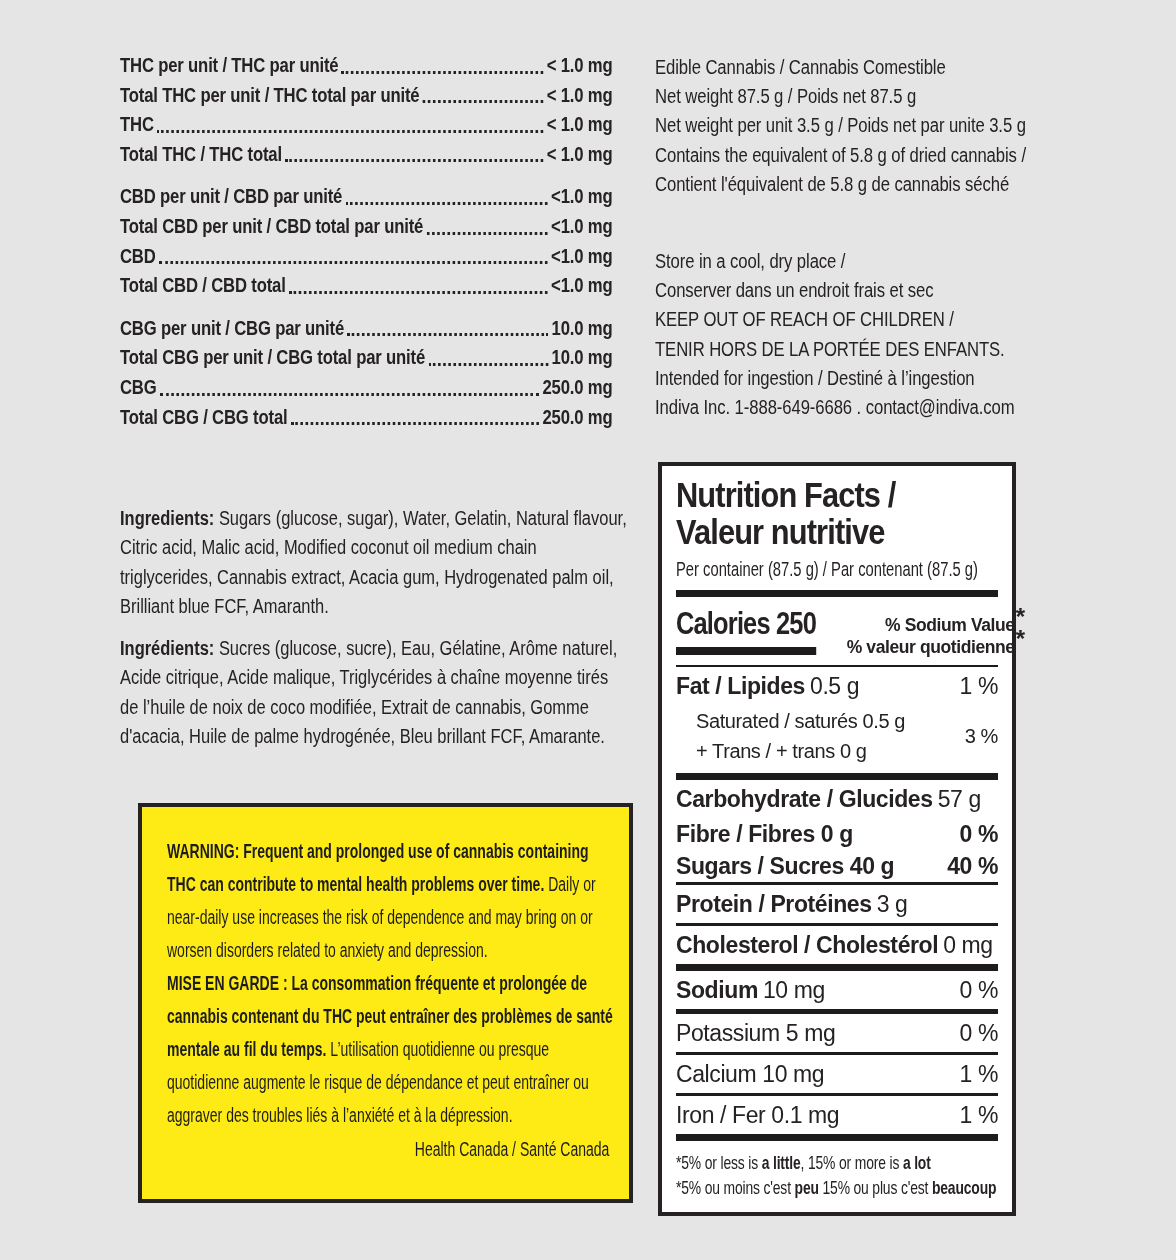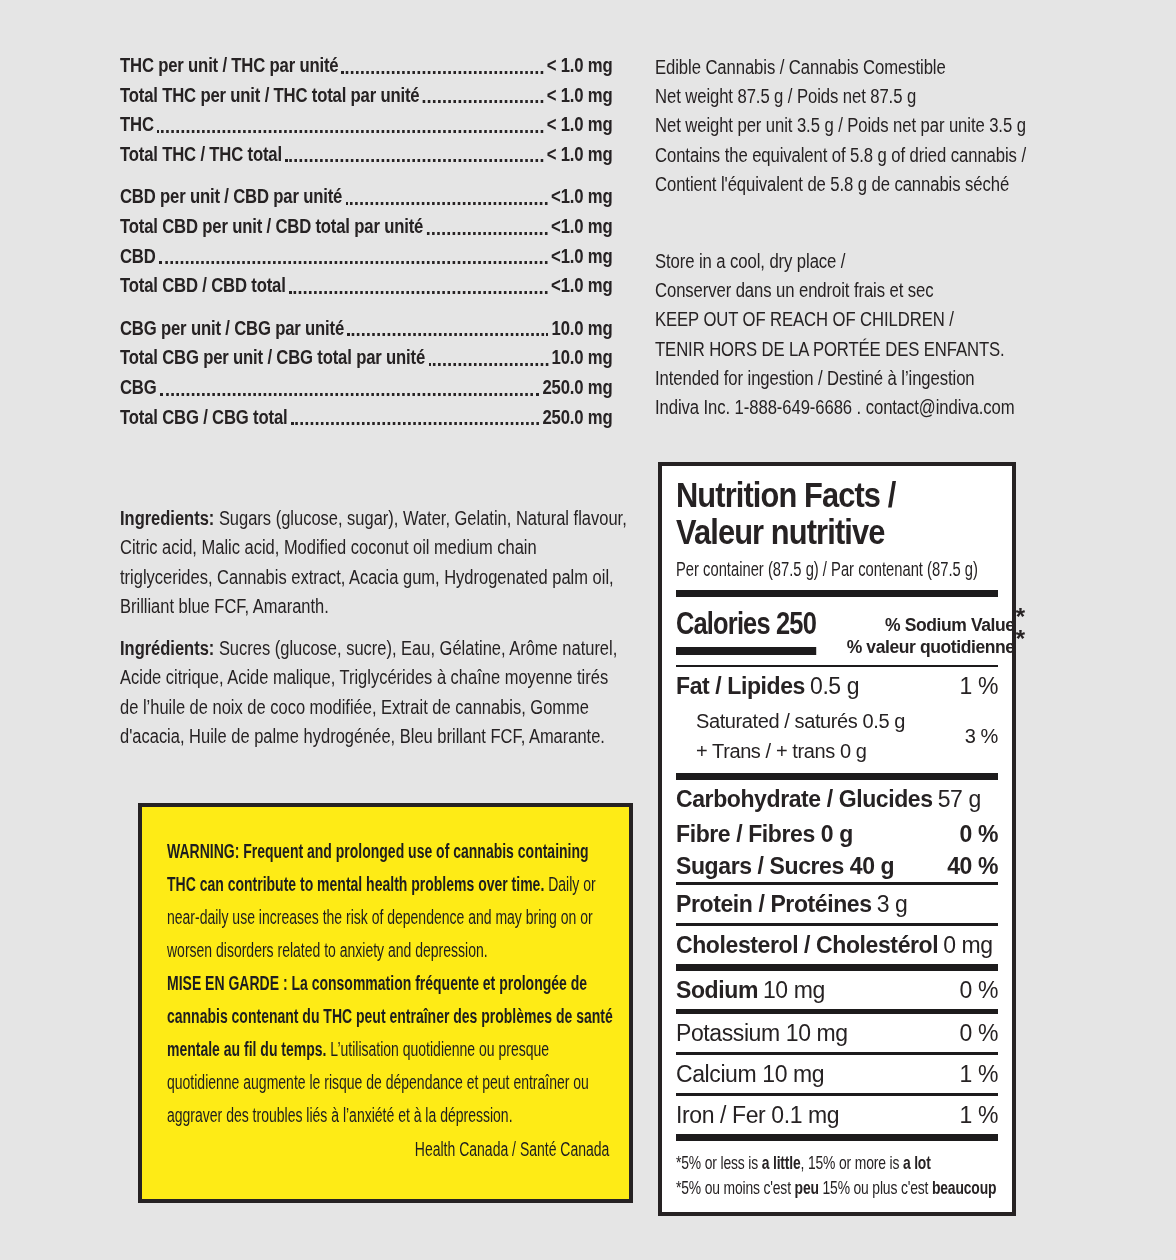--- a/index.html
+++ b/index.html
@@ -228,21 +228,21 @@
     </div>
     <div class="bar h7"></div>
 
     <div class="nf-row">
       <span class="lbl"><b>Sodium</b><span>10 mg</span></span>
       <span class="pct">0 %</span>
     </div>
     <div class="bar h5"></div>
 
     <div class="nf-row">
-      <span class="lbl">Potassium 10 mg</span>
+      <span class="lbl">Potassium 5 mg</span>
       <span class="pct">0 %</span>
     </div>
     <div class="bar h3"></div>
 
     <div class="nf-row">
       <span class="lbl">Calcium 10 mg</span>
       <span class="pct">1 %</span>
     </div>
     <div class="bar h3"></div>
 

